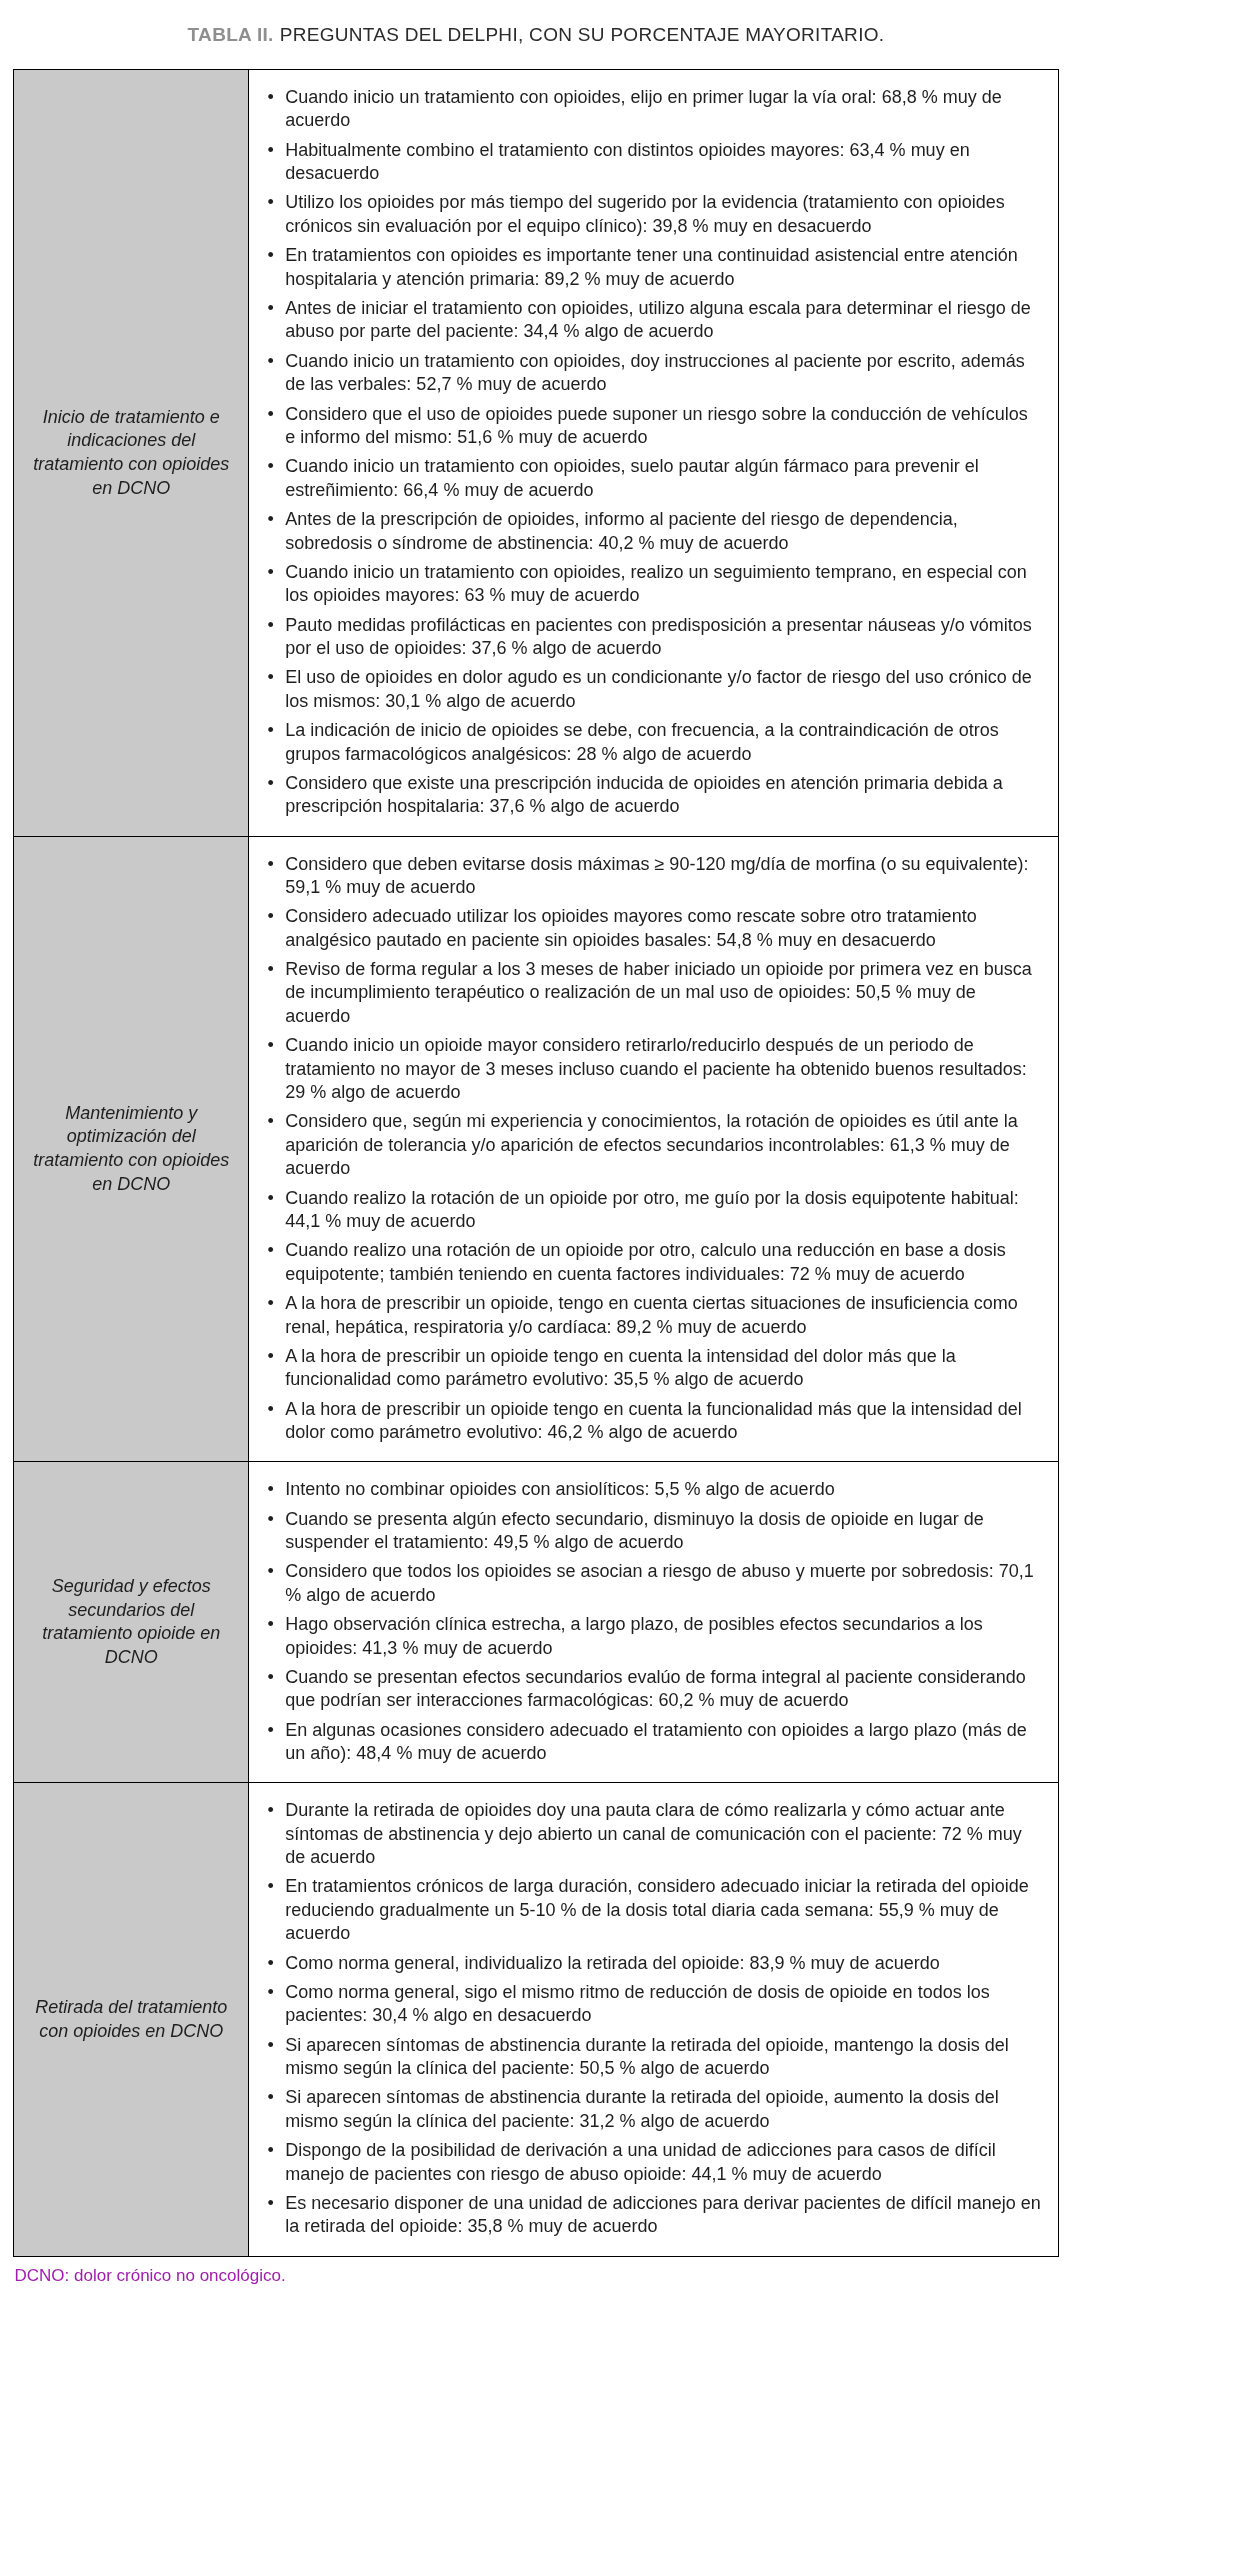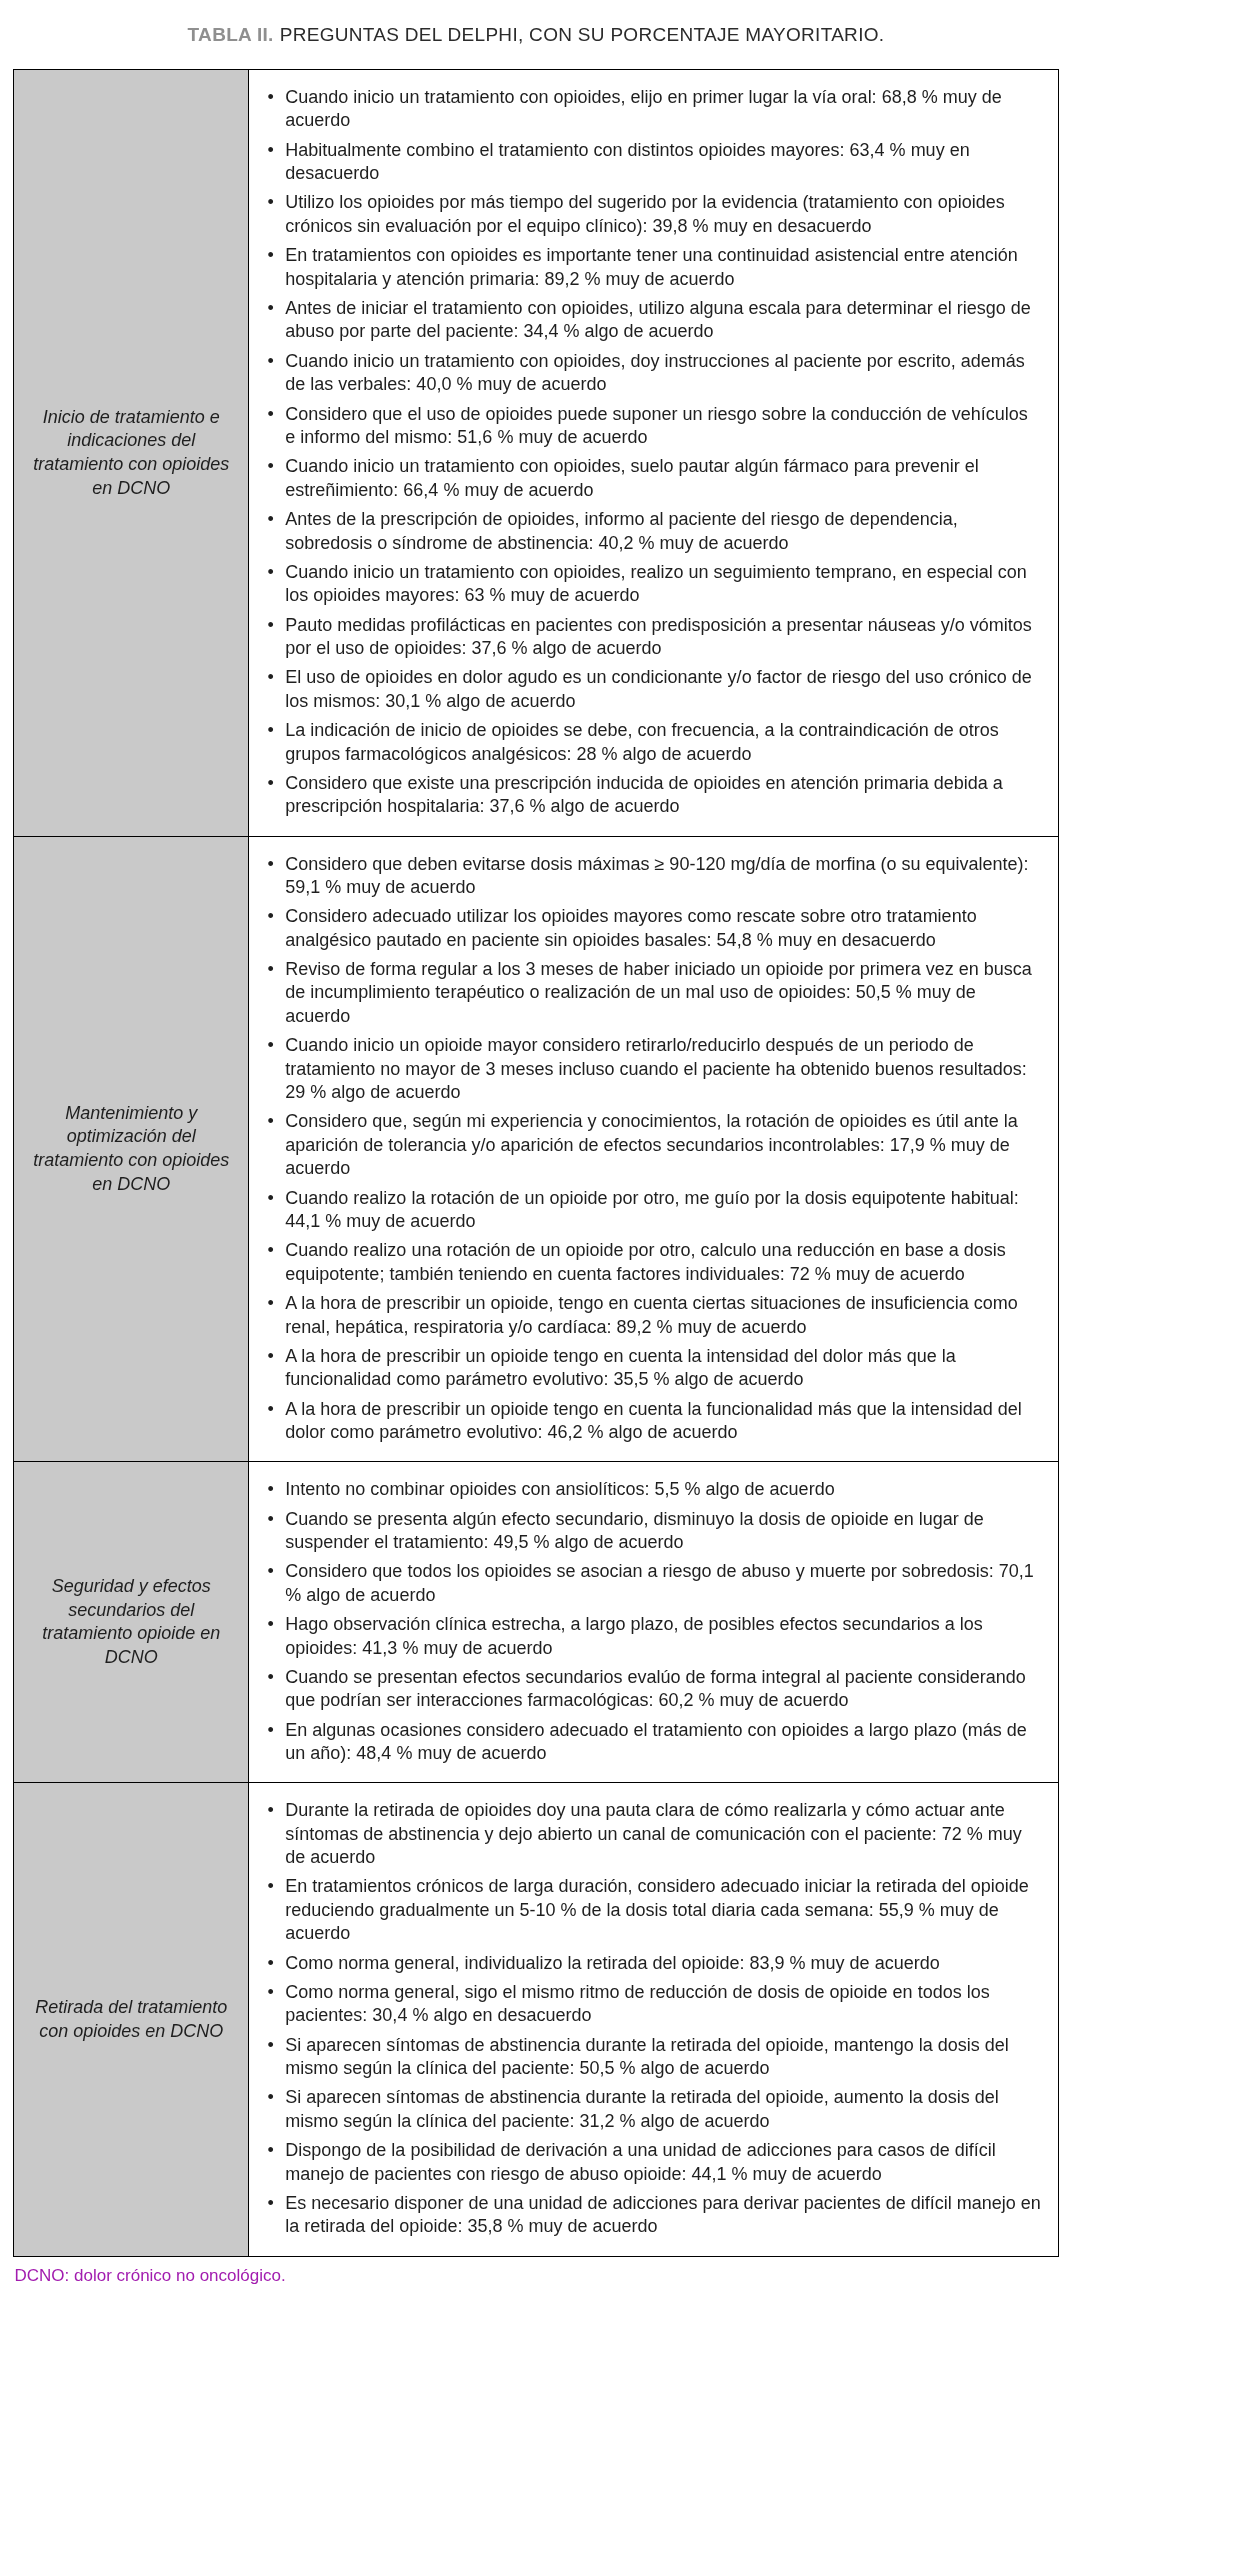--- a/index.html
+++ b/index.html
@@ -100,41 +100,41 @@
     <tbody>
         <tr>
           <td class="category-cell"><span>Inicio de tratamiento e indicaciones del tratamiento con opioides en DCNO</span></td>
           <td class="items-cell">
             <ul class="question-list">
               <li class="question-item">Cuando inicio un tratamiento con opioides, elijo en primer lugar la vía oral: 68,8 % muy de acuerdo</li>
               <li class="question-item">Habitualmente combino el tratamiento con distintos opioides mayores: 63,4 % muy en desacuerdo</li>
               <li class="question-item">Utilizo los opioides por más tiempo del sugerido por la evidencia (tratamiento con opioides crónicos sin evaluación por el equipo clínico): 39,8 % muy en desacuerdo</li>
               <li class="question-item">En tratamientos con opioides es importante tener una continuidad asistencial entre atención hospitalaria y atención primaria: 89,2 % muy de acuerdo</li>
               <li class="question-item">Antes de iniciar el tratamiento con opioides, utilizo alguna escala para determinar el riesgo de abuso por parte del paciente: 34,4 % algo de acuerdo</li>
-              <li class="question-item">Cuando inicio un tratamiento con opioides, doy instrucciones al paciente por escrito, además de las verbales: 40,0 % muy de acuerdo</li>
+              <li class="question-item">Cuando inicio un tratamiento con opioides, doy instrucciones al paciente por escrito, además de las verbales: 52,7 % muy de acuerdo</li>
               <li class="question-item">Considero que el uso de opioides puede suponer un riesgo sobre la conducción de vehículos e informo del mismo: 51,6 % muy de acuerdo</li>
               <li class="question-item">Cuando inicio un tratamiento con opioides, suelo pautar algún fármaco para prevenir el estreñimiento: 66,4 % muy de acuerdo</li>
               <li class="question-item">Antes de la prescripción de opioides, informo al paciente del riesgo de dependencia, sobredosis o síndrome de abstinencia: 40,2 % muy de acuerdo</li>
               <li class="question-item">Cuando inicio un tratamiento con opioides, realizo un seguimiento temprano, en especial con los opioides mayores: 63 % muy de acuerdo</li>
               <li class="question-item">Pauto medidas profilácticas en pacientes con predisposición a presentar náuseas y/o vómitos por el uso de opioides: 37,6 % algo de acuerdo</li>
               <li class="question-item">El uso de opioides en dolor agudo es un condicionante y/o factor de riesgo del uso crónico de los mismos: 30,1 % algo de acuerdo</li>
               <li class="question-item">La indicación de inicio de opioides se debe, con frecuencia, a la contraindicación de otros grupos farmacológicos analgésicos: 28 % algo de acuerdo</li>
               <li class="question-item">Considero que existe una prescripción inducida de opioides en atención primaria debida a prescripción hospitalaria: 37,6 % algo de acuerdo</li>
             </ul>
           </td>
         </tr>
         <tr>
           <td class="category-cell"><span>Mantenimiento y optimización del tratamiento con opioides en DCNO</span></td>
           <td class="items-cell">
             <ul class="question-list">
               <li class="question-item">Considero que deben evitarse dosis máximas ≥ 90-120 mg/día de morfina (o su equivalente): 59,1 % muy de acuerdo</li>
               <li class="question-item">Considero adecuado utilizar los opioides mayores como rescate sobre otro tratamiento analgésico pautado en paciente sin opioides basales: 54,8 % muy en desacuerdo</li>
               <li class="question-item">Reviso de forma regular a los 3 meses de haber iniciado un opioide por primera vez en busca de incumplimiento terapéutico o realización de un mal uso de opioides: 50,5 % muy de acuerdo</li>
               <li class="question-item">Cuando inicio un opioide mayor considero retirarlo/reducirlo después de un periodo de tratamiento no mayor de 3 meses incluso cuando el paciente ha obtenido buenos resultados: 29 % algo de acuerdo</li>
-              <li class="question-item">Considero que, según mi experiencia y conocimientos, la rotación de opioides es útil ante la aparición de tolerancia y/o aparición de efectos secundarios incontrolables: 17,9 % muy de acuerdo</li>
+              <li class="question-item">Considero que, según mi experiencia y conocimientos, la rotación de opioides es útil ante la aparición de tolerancia y/o aparición de efectos secundarios incontrolables: 61,3 % muy de acuerdo</li>
               <li class="question-item">Cuando realizo la rotación de un opioide por otro, me guío por la dosis equipotente habitual: 44,1 % muy de acuerdo</li>
               <li class="question-item">Cuando realizo una rotación de un opioide por otro, calculo una reducción en base a dosis equipotente; también teniendo en cuenta factores individuales: 72 % muy de acuerdo</li>
               <li class="question-item">A la hora de prescribir un opioide, tengo en cuenta ciertas situaciones de insuficiencia como renal, hepática, respiratoria y/o cardíaca: 89,2 % muy de acuerdo</li>
               <li class="question-item">A la hora de prescribir un opioide tengo en cuenta la intensidad del dolor más que la funcionalidad como parámetro evolutivo: 35,5 % algo de acuerdo</li>
               <li class="question-item">A la hora de prescribir un opioide tengo en cuenta la funcionalidad más que la intensidad del dolor como parámetro evolutivo: 46,2 % algo de acuerdo</li>
             </ul>
           </td>
         </tr>
         <tr>
           <td class="category-cell"><span>Seguridad y efectos secundarios del tratamiento opioide en DCNO</span></td>

